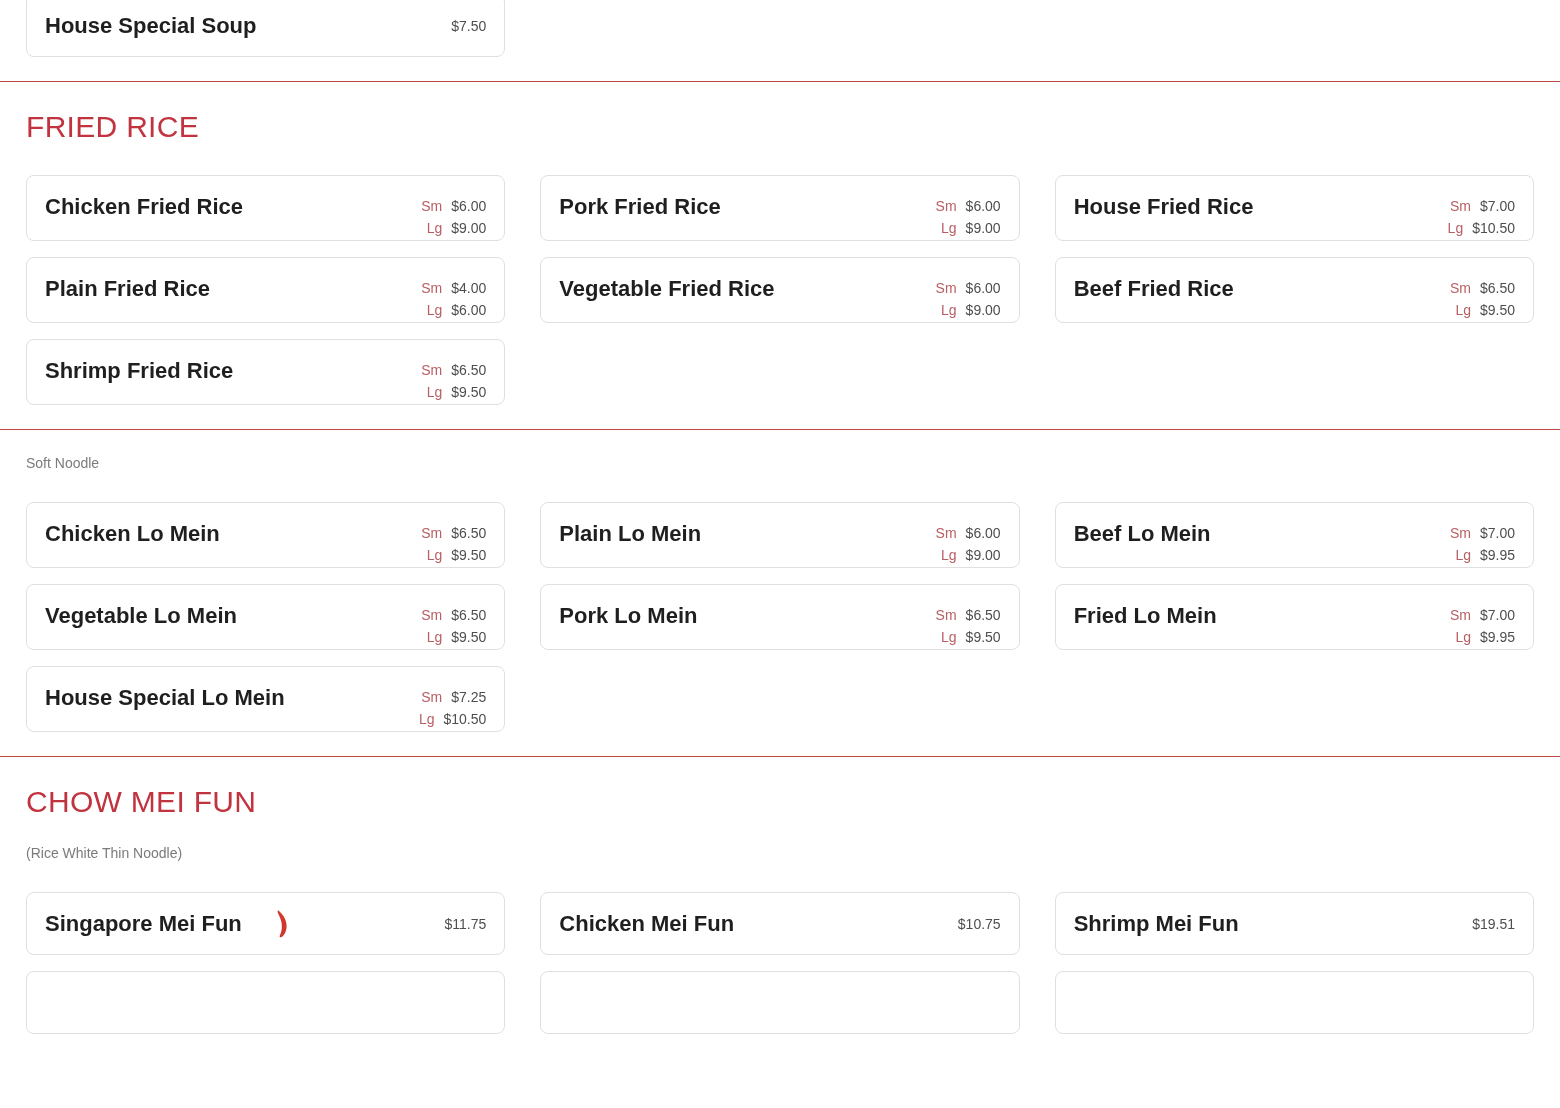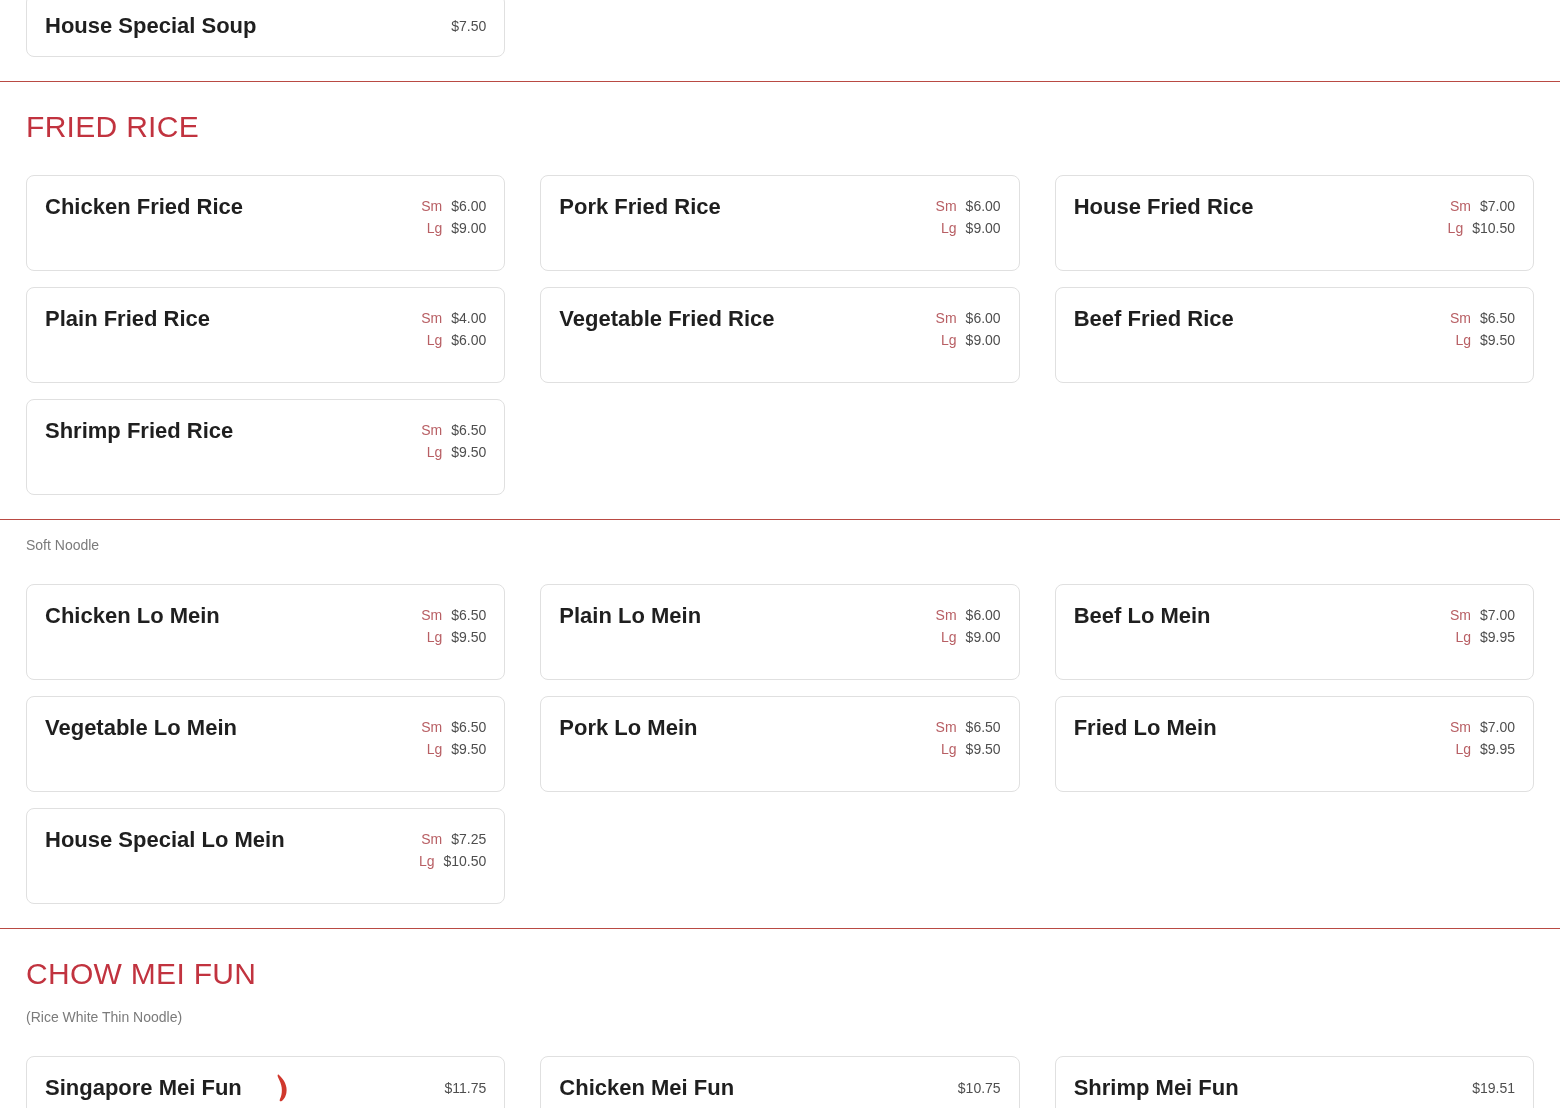--- a/index.html
+++ b/index.html
@@ -16,37 +16,37 @@
   body{font-family:"Liberation Sans","DejaVu Sans",sans-serif;}
   .page{position:relative;width:1560px;height:1108px;background:#fff;overflow:hidden;}
   .divider{height:1px;background:var(--divider);margin-top:24px;}
   .section-inner{padding:0 26px;}
   .section-title{
     margin:27px 0 0;
     font-size:30px;line-height:36px;font-weight:500;
     color:var(--accent);letter-spacing:.3px;
   }
   .section-subtitle{
-    margin:16px 0 0;
+    margin:24px 0 0;
     font-size:14px;line-height:18px;color:var(--subtitle);
   }
   .grid{
     margin-top:30px;
     display:grid;grid-template-columns:repeat(3,1fr);
     column-gap:35px;row-gap:16px;
   }
   .grid.no-head{margin-top:0;}
   .grid.partial-top{margin-top:-6px;}
   .card{
     background:#fff;
     border:1px solid var(--card-border);
     border-radius:8px;
     padding:19px 18px 0 18px;
     display:flex;justify-content:space-between;align-items:flex-start;
-    height:96px;
+    height:66px;
   }
   .card.single{height:63px;}
   .card.placeholder{height:63px;}
   .title-wrap{display:flex;align-items:flex-start;}
   .card-title{
     font-size:22px;line-height:24px;font-weight:700;color:var(--title);
     white-space:nowrap;
   }
   .spicy{margin-left:34px;margin-top:-2px;flex:0 0 auto;}
   .prices{text-align:right;flex:0 0 auto;padding-left:10px;}

